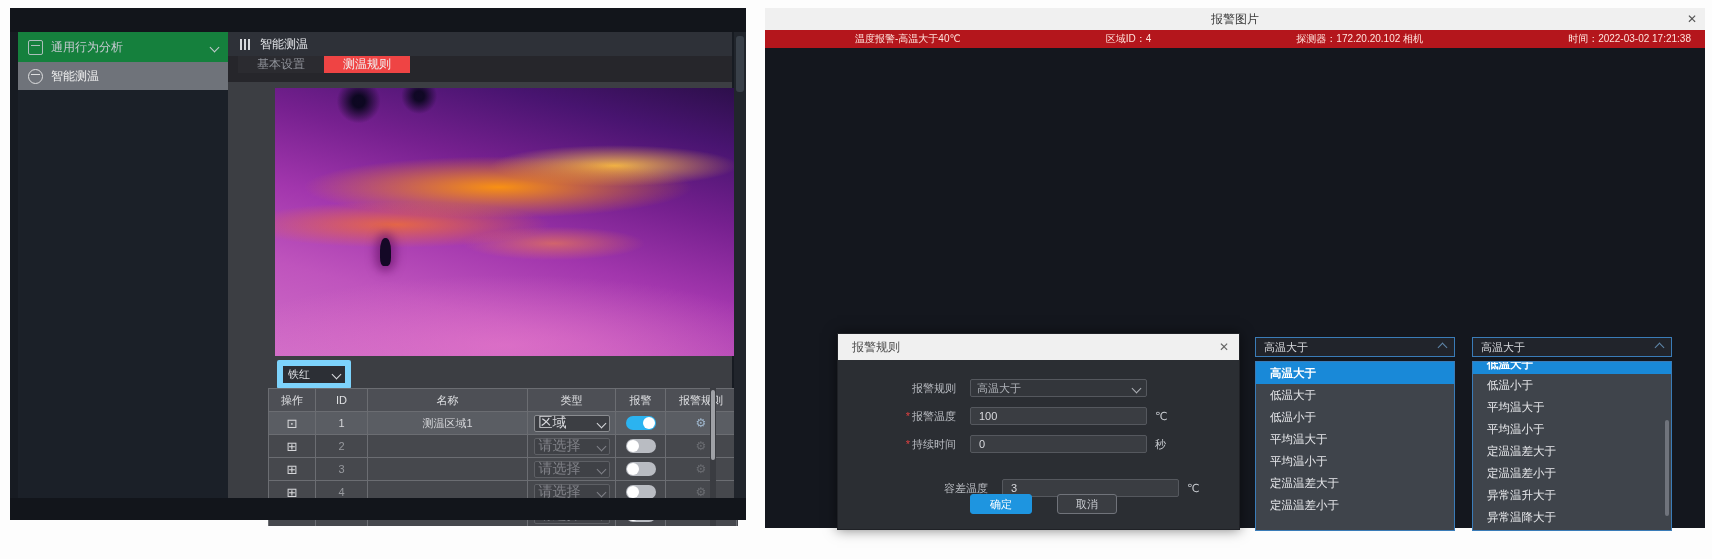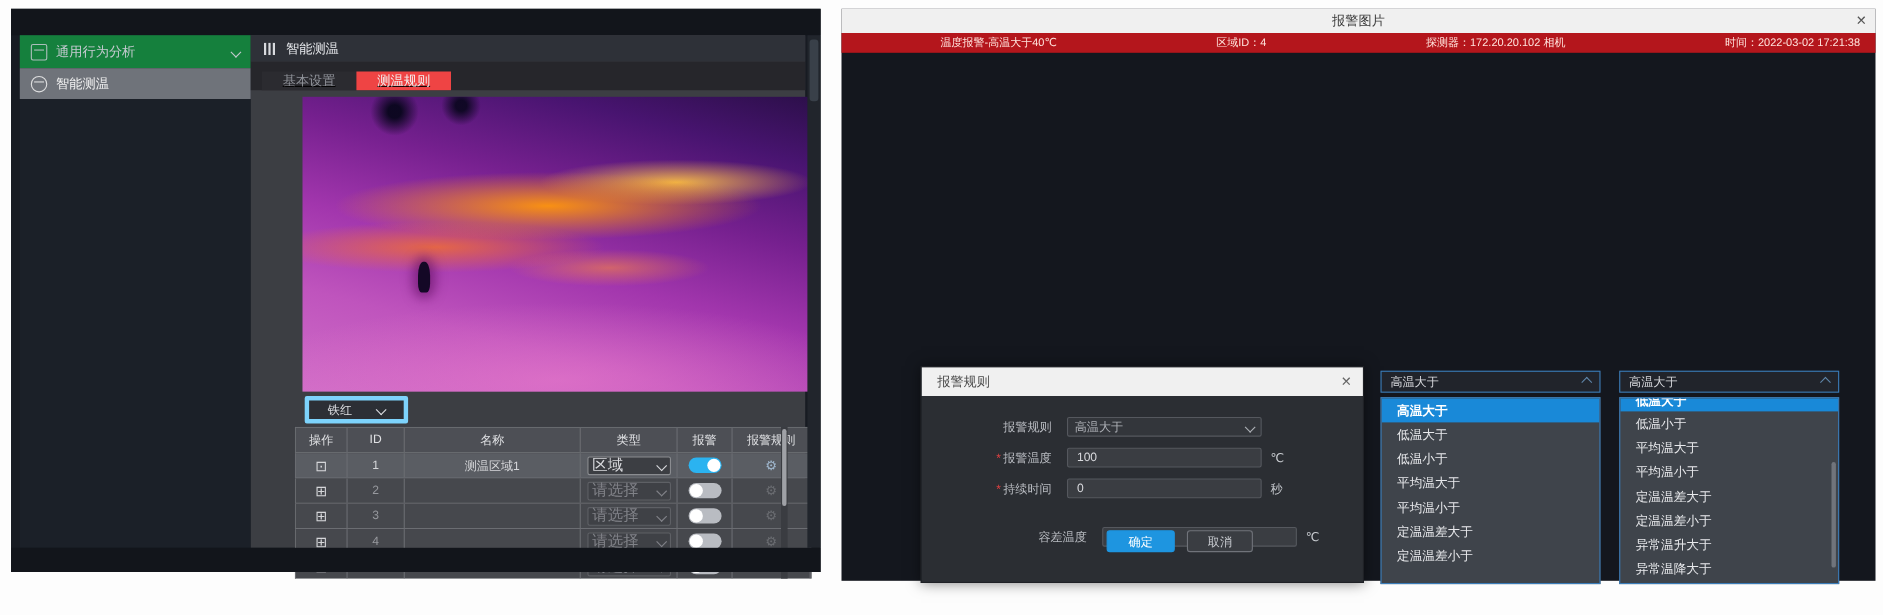--- a/index.html
+++ b/index.html
@@ -15,39 +15,39 @@
   .sb-group{background:#15803d;justify-content:center;}
   .sb-active{background:#6f737a;color:#f2f2f2;height:28px;}
   .sb-icon{width:13px;height:13px;border:1px solid currentColor;border-radius:2px;position:relative;flex:0 0 auto;opacity:.85;}
   .sb-icon.round{border-radius:50%;}
   .sb-icon:after{content:"";position:absolute;left:2px;right:2px;top:4px;border-top:1px solid currentColor;}
   .sb-spacer{flex:1;}
   .lp-main{position:absolute;left:218px;top:24px;right:14px;bottom:22px;background:#3c3e43;}
   .lp-header{position:absolute;left:0;top:0;right:0;height:24px;background:#2e3138;display:flex;align-items:center;padding:0 12px;color:#e6e8ec;font-size:12px;gap:10px;}
   .bars{display:inline-flex;gap:2px;}
   .bars i{display:block;width:2px;height:11px;background:#d8dade;}
-  .lp-tabs{position:absolute;left:0;top:24px;right:0;height:26px;background:#26262b;display:flex;align-items:flex-end;padding-left:10px;text-decoration:underline;}
+  .lp-tabs{position:absolute;left:0;top:24px;right:0;height:26px;background:#26262b;display:flex;align-items:flex-start;padding-left:10px;}
   .tab{min-width:66px;display:flex;align-items:center;justify-content:center;font-size:12px;color:#8f9299;padding:0 10px;background:#2b2b30;cursor:pointer;}
   .tab.active{background:#ef4444;color:#f1f1f1;}
   .lp-scroll{position:absolute;right:0;top:24px;width:12px;bottom:22px;background:#21252c;}
   .lp-scroll .thumb{position:absolute;left:2px;right:2px;top:4px;height:56px;background:#394049;border-radius:3px;}
   .lp-bottom{position:absolute;left:0;bottom:0;right:0;height:22px;background:#12151b;}
 
   .thermal-left{position:absolute;left:47px;top:56px;width:465px;height:268px;
     background:
       radial-gradient(circle at 18% 5%, rgba(8,6,28,.95) 0 6px, transparent 22px),
       radial-gradient(circle at 31% 3%, rgba(8,6,28,.9) 0 5px, transparent 18px),
       radial-gradient(ellipse 58% 16% at 48% 37%, rgba(255,150,12,.95), transparent 72%),
       radial-gradient(ellipse 38% 11% at 73% 29%, rgba(255,196,66,.9), transparent 70%),
       radial-gradient(ellipse 46% 12% at 26% 51%, rgba(255,120,28,.7), transparent 72%),
       radial-gradient(ellipse 28% 9% at 60% 58%, rgba(255,140,60,.55), transparent 70%),
       radial-gradient(ellipse 75% 32% at 50% 96%, rgba(242,130,205,.5), transparent 82%),
       linear-gradient(195deg,#2c0f4a 0%,#481470 16%,#76208f 36%,#a236ad 56%,#bf54bd 76%,#cf6cc7 100%);}
   .person{position:absolute;left:22.5%;top:56%;width:11px;height:28px;background:#140826;border-radius:45% 45% 30% 30%;box-shadow:0 0 10px 5px rgba(90,10,90,.55);}
-  .palette-select{position:absolute;left:49px;top:328px;width:52px;height:17px;background:#2c2f35;border:4px solid #7dd3fc;border-radius:2px;color:#dcdee2;font-size:11px;display:flex;align-items:center;justify-content:space-between;padding:0 17px;cursor:pointer;}
+  .palette-select{position:absolute;left:49px;top:328px;width:52px;height:17px;background:#2c2f35;border:6px solid #7dd3fc;border-radius:2px;color:#dcdee2;font-size:11px;display:flex;align-items:center;justify-content:space-between;padding:0 5px;cursor:pointer;}
 
   .lp-table{position:absolute;left:40px;top:356px;width:470px;height:138px;overflow:hidden;font-size:11px;color:#d6d7da;}
   .trow{display:grid;grid-template-columns:47px 52px 160px 88px 50px 71px;height:22px;border-bottom:1px solid #6b6d72;border-left:1px solid #6b6d72;}
   .trow>div{border-right:1px solid #6b6d72;display:flex;align-items:center;justify-content:center;overflow:hidden;}
   .trow.head{background:#4d4f55;border-top:1px solid #6b6d72;color:#dfe0e3;}
   .trow.r-active{background:#5a5d63;}
   .trow.r-dim{background:#46484d;color:#97999e;}
   .opglyph{font-size:13px;color:#d5d6d9;line-height:1;}
   .type-box{width:66px;height:15px;border:1px solid #8a8c90;border-radius:2px;background:#3c3e43;display:flex;align-items:center;justify-content:space-between;padding:0 4px;font-size:14px;color:#d9dade;}
   .r-dim .type-box{border-color:#5e6065;color:#808288;background:#3f4146;}
@@ -310,21 +310,21 @@
       </div>
 
       <div class="frow" style="top:144px;margin-left:32px;">
         <span class="flabel"><span class="fstar"></span><span>容差温度</span></span>
         <span class="fctrl">
             <input value="3" style="">
           </span>
         <span class="funit">℃</span>
       </div>
 
-      <div class="frow" style="top:148px;left:132px;gap:11px;margin-left:36px;">
+      <div class="frow" style="top:160px;left:132px;gap:25px;">
         <span class="btn primary">确定</span>
         <span class="btn ghost">取消</span>
       </div>
     </div>
 
     <div class="dd" style="left:490px;top:329px;">
       <div class="dd-box">
         <span>高温大于</span>
         <span class="chev up" style="color:#5f87ab;"></span>
       </div>

